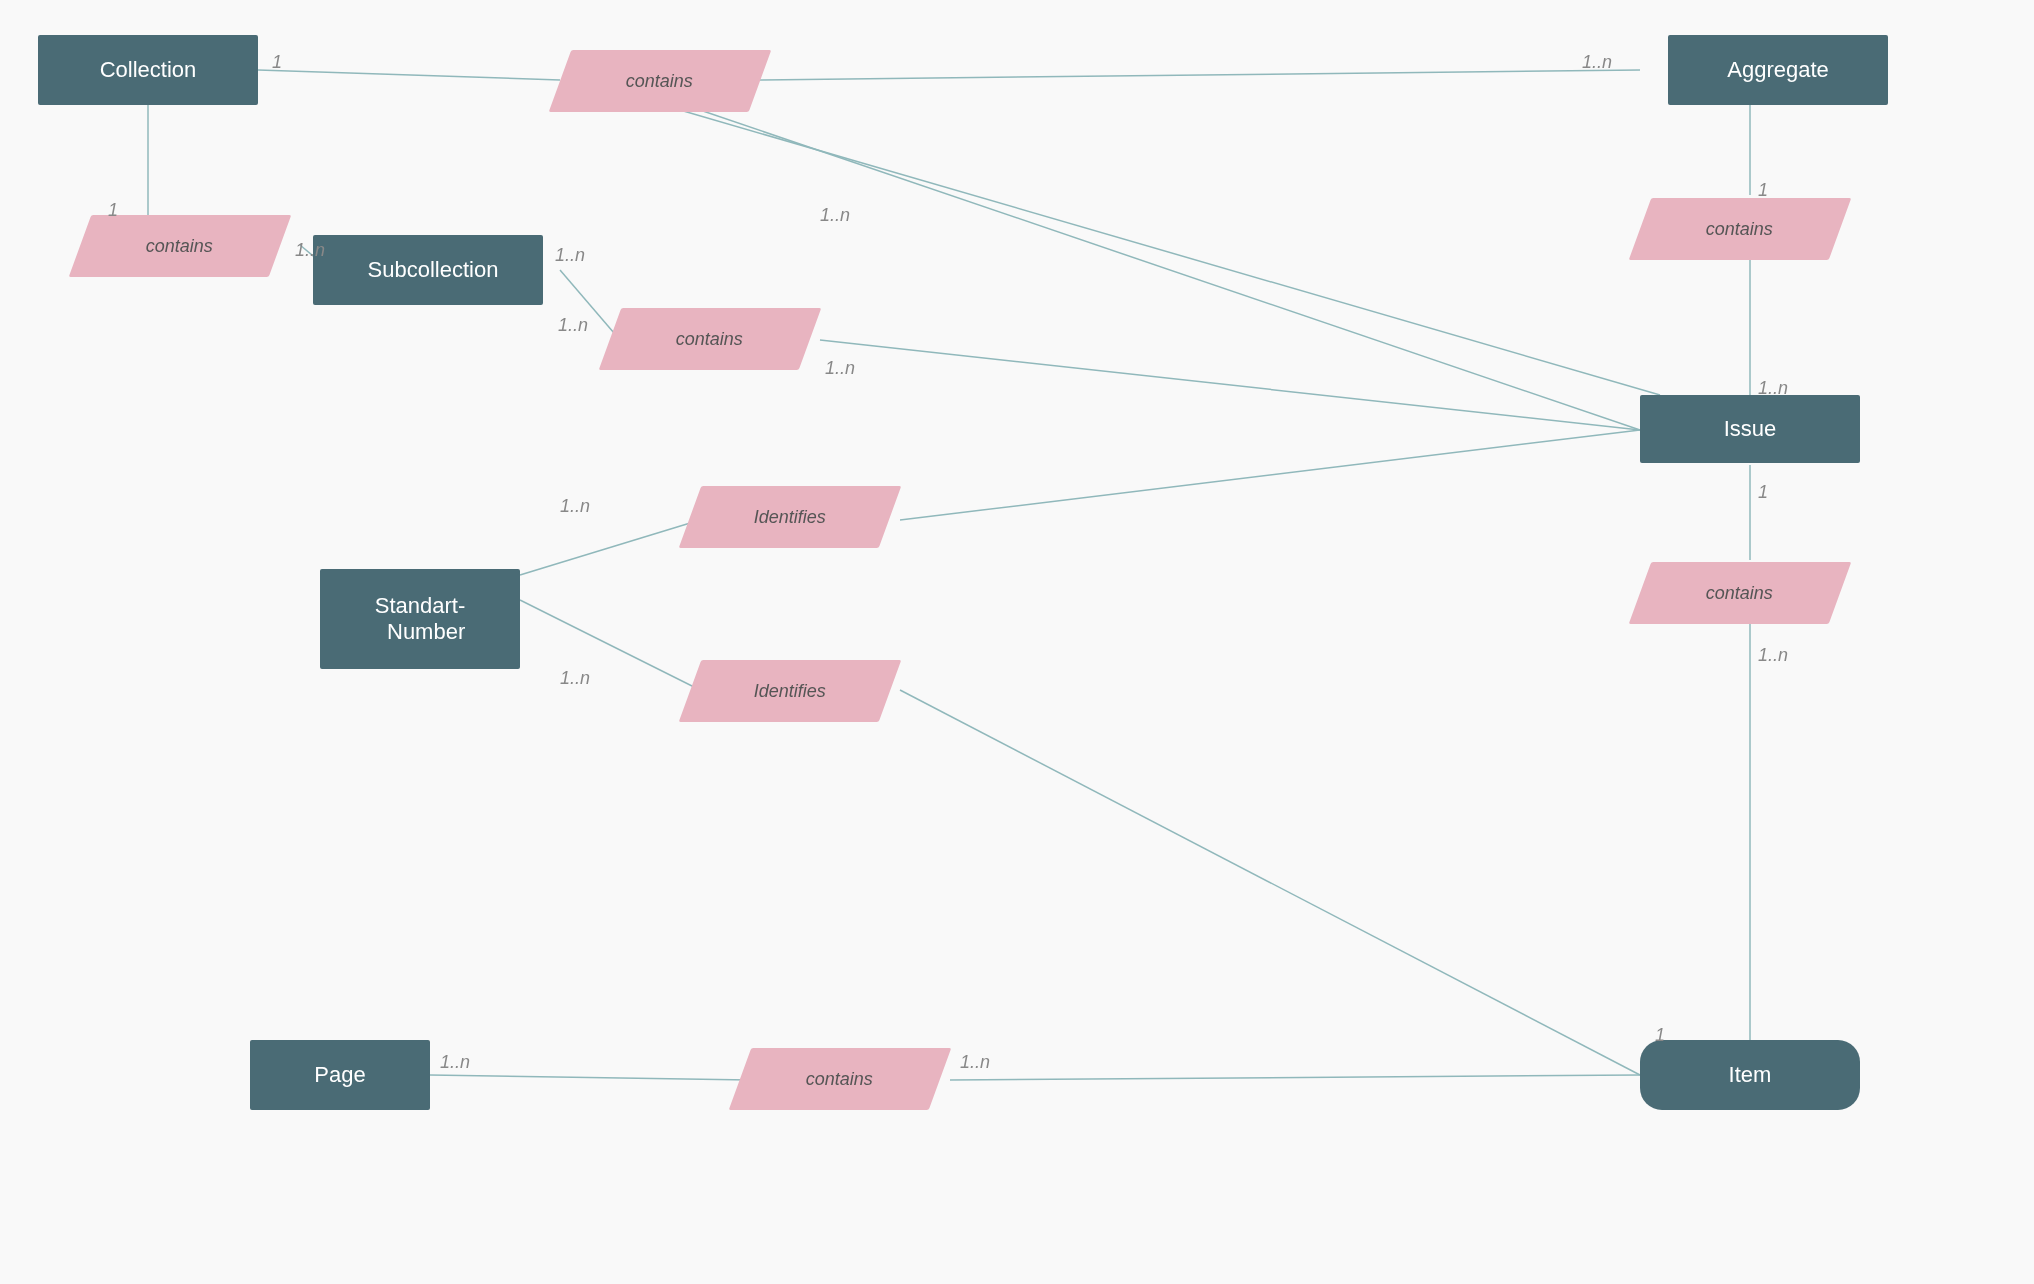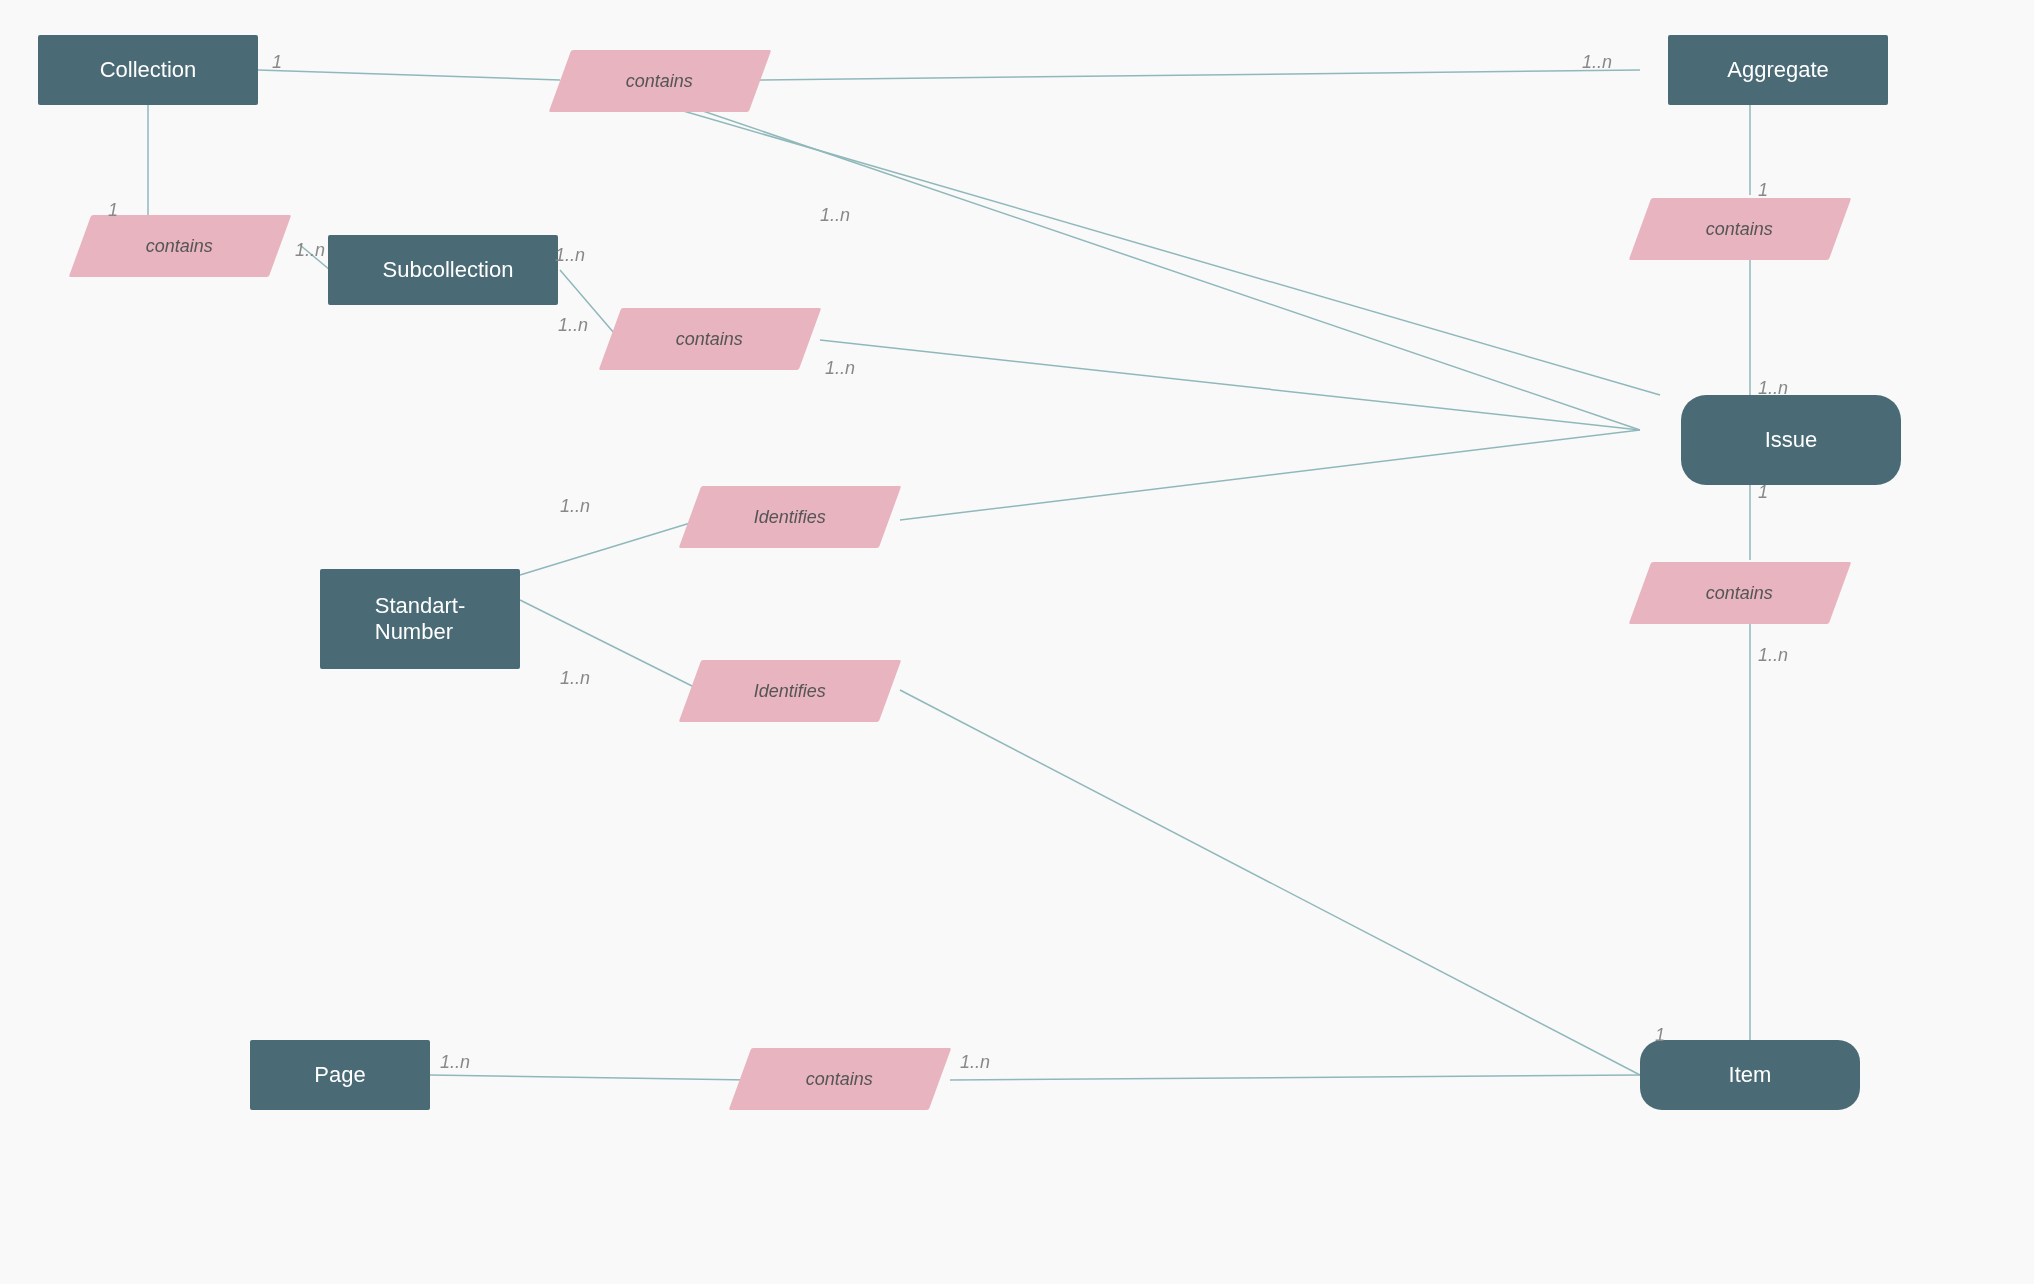--- a/index.html
+++ b/index.html
@@ -17,21 +17,21 @@
       height: 1284px;
       background: #f9f9f9;
     }
     .entity {
       position: absolute;
       background: #4a6b75;
       color: #ffffff;
       display: flex;
       align-items: center;
       justify-content: center;
-      text-align: left;
+      text-align: right;
       font-size: 22px;
       font-weight: 500;
       padding: 10px 18px;
       border-radius: 2px;
     }
     .diamond {
       position: absolute;
       background: #e8b4c0;
       color: #555;
       display: flex;
@@ -111,25 +111,25 @@
   </svg>
 
   <div class="entity" style="left:38px; top:35px; width:220px; height:70px;">
     <span>Collection</span>
   </div>
 
   <div class="entity" style="left:1668px; top:35px; width:220px; height:70px;">
     <span>Aggregate</span>
   </div>
 
-  <div class="entity" style="left:328px; top:235px; width:230px; height:70px;padding-left:28px;">
+  <div class="entity" style="left:313px; top:235px; width:230px; height:70px;padding-left:28px;">
     <span>Subcollection</span>
   </div>
 
-  <div class="entity" style="left:1681px; top:395px; width:220px; height:90px;border-radius:25px;">
+  <div class="entity" style="left:1640px; top:395px; width:220px; height:68px;">
     <span>Issue</span>
   </div>
 
   <div class="entity" style="left:320px; top:530px; width:200px; height:100px;margin-top:39px;">
     <span style="white-space:pre-line;">Standart-
 Number</span>
   </div>
 
   <div class="entity" style="left:250px; top:1040px; width:180px; height:70px;">
     <span>Page</span>

